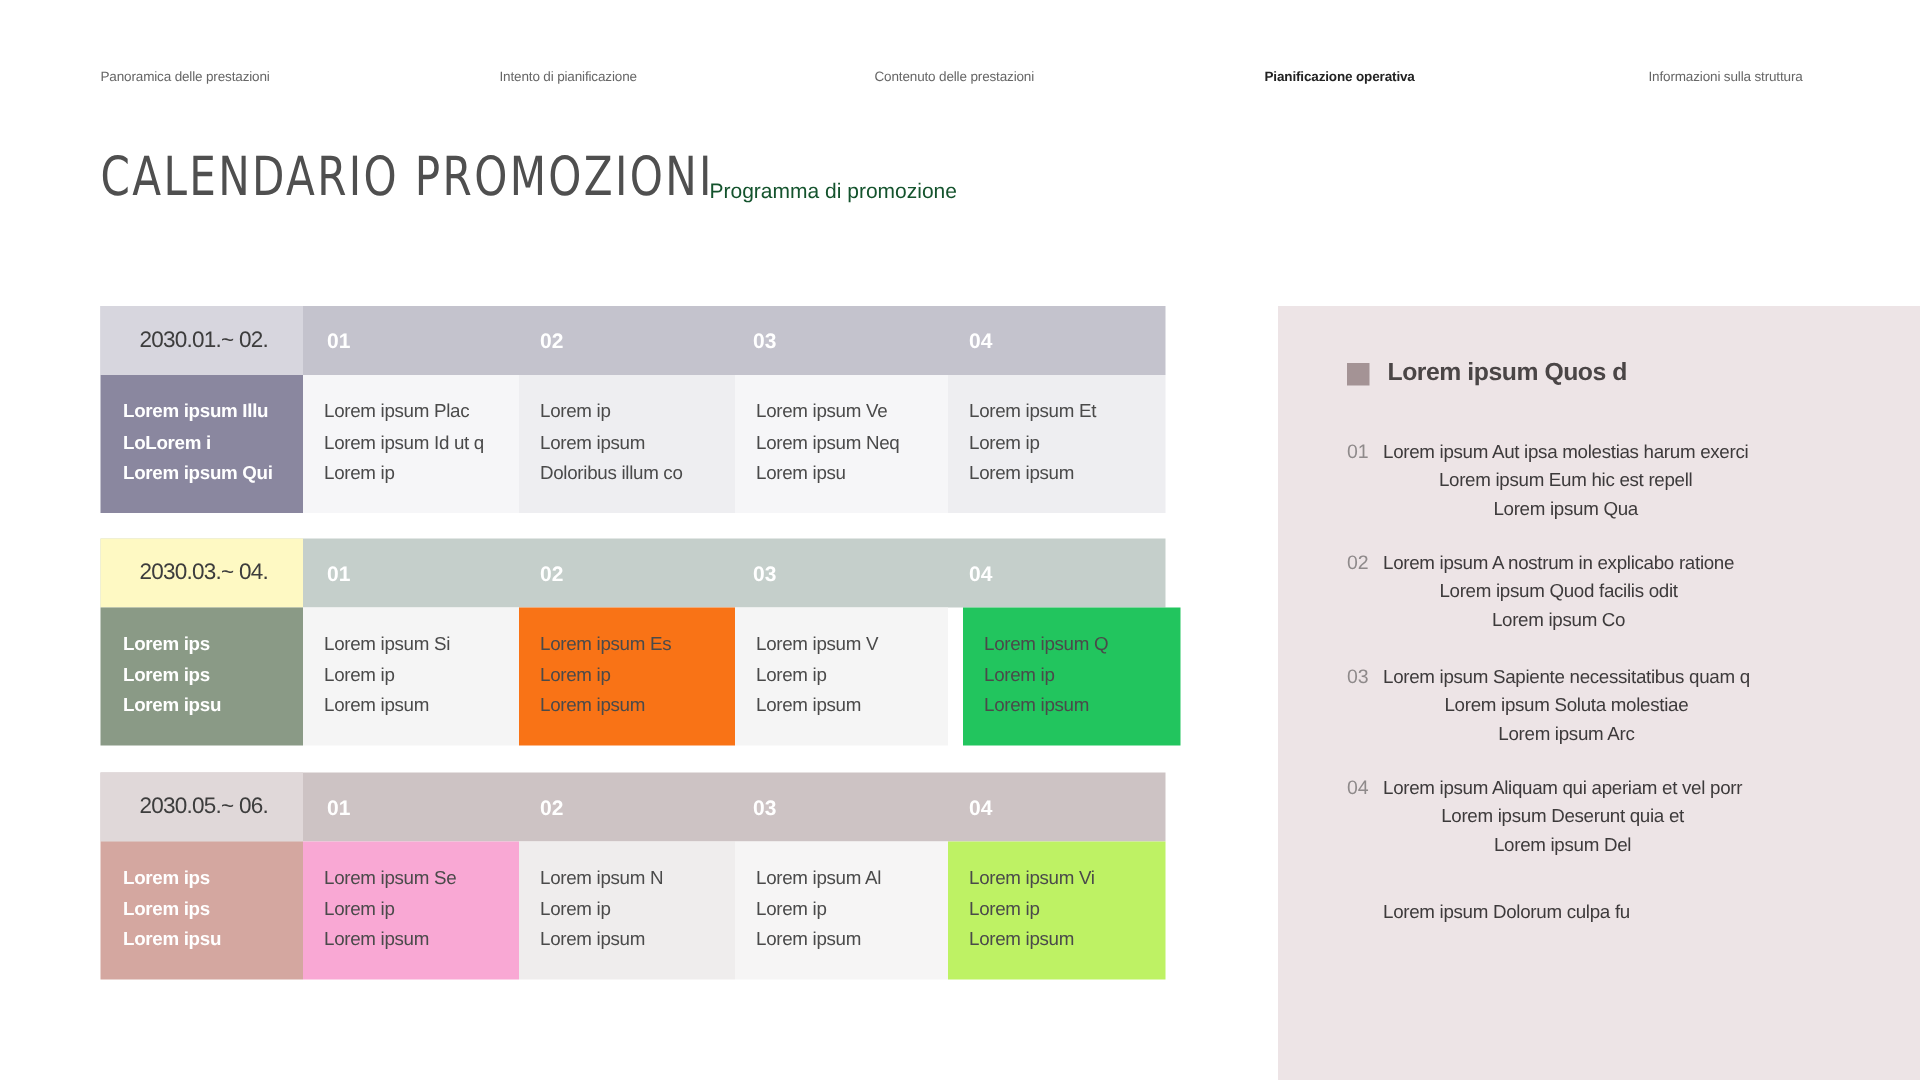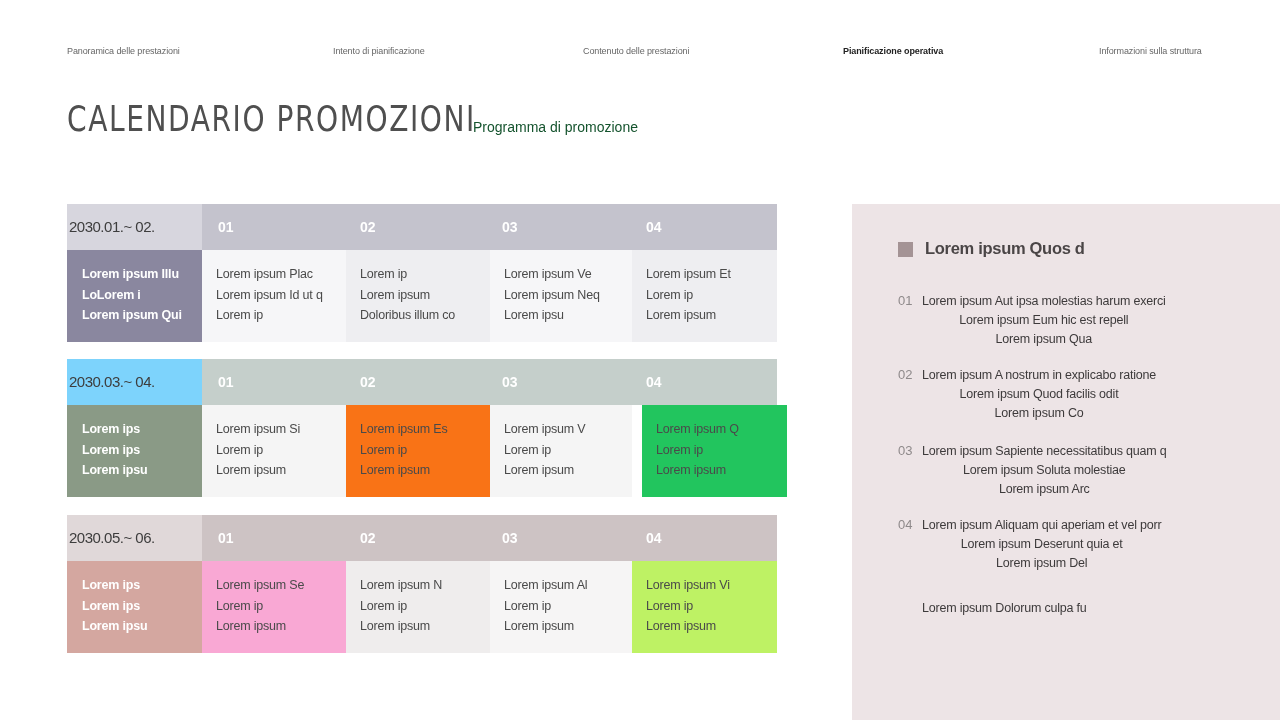--- a/index.html
+++ b/index.html
@@ -8,21 +8,21 @@
 
     .topnav { position: absolute; top: 46px; left: 0; width: 1280px; height: 12px; }
     .topnav .nav-item { position: absolute; font-size: 9px; color: #666; white-space: nowrap; letter-spacing: -0.1px; }
     .topnav .nav-item.active { color: #222; font-weight: bold; }
 
     .title { position: absolute; left: 67px; top: 98px; font-family: "DejaVu Sans", sans-serif; font-size: 36px; letter-spacing: 2px; color: #4f4f4f; transform: scaleX(0.78); transform-origin: left top; white-space: nowrap; font-weight: normal; }
     .subtitle { position: absolute; left: 473px; top: 119px; font-size: 14px; color: #14532d; white-space: nowrap; }
 
     .block { position: absolute; left: 67px; width: 710px; height: 138px; }
     .block .head { position: absolute; left: 0; top: 0; width: 710px; height: 46px; }
-    .block .period { position: absolute; left: 0; top: 0; width: 135px; height: 46px; font-size: 15px; color: #3d3d3d; padding-left: 2px; line-height: 46px; letter-spacing: -0.5px; }
+    .block .period { position: absolute; left: 0; top: 0; width: 135px; height: 46px; font-size: 15px; color: #3d3d3d; padding-left: 26px; line-height: 46px; letter-spacing: -0.5px; }
     .block .colnum { position: absolute; top: 0; height: 46px; line-height: 46px; font-size: 14px; font-weight: bold; color: #fff; }
     .block .label { position: absolute; left: 0; top: 46px; width: 135px; height: 92px; padding: 14px 0 0 15px; color: #fff; font-weight: bold; font-size: 12.5px; line-height: 20.5px; letter-spacing: -0.2px; }
     .block .cell { position: absolute; top: 46px; height: 92px; padding: 14px 0 0 14px; font-size: 12.5px; line-height: 20.5px; color: #4a4a4a; white-space: nowrap; letter-spacing: -0.2px; }
     .block .cell div, .block .label div { height: 20.5px; }
 
     .side { position: absolute; left: 852px; top: 204px; width: 428px; height: 516px; background: #ede4e6; text-align: center; }
     .side .sq { position: absolute; left: 46px; top: 38px; width: 15px; height: 15px; background: #a49395; }
     .side .heading { position: absolute; left: 73px; top: 35px; font-size: 16.5px; font-weight: bold; color: #4a4546; white-space: nowrap; letter-spacing: -0.3px; }
     .side .item { position: absolute; left: 46px; width: 370px; }
     .side .item .num { position: absolute; left: 0; top: 1px; font-size: 13px; color: #8f8a8b; }
@@ -71,21 +71,21 @@
   </div>
   <div class="cell" style="left:565px;width:145px;background:#eeeef1">
     <div>Lorem ipsum Et</div>
     <div>Lorem ip</div>
     <div>Lorem ipsum</div>
   </div>
 </section>
 
 <section class="block" style="top:359px">
   <div class="head" style="background:#c5cfcb"></div>
-  <div class="period" style="background:#7dd3fc">2030.03.~ 04.</div>
+  <div class="period" style="background:#fef9c3">2030.03.~ 04.</div>
   <div class="colnum" style="left:151px">01</div>
   <div class="colnum" style="left:293px">02</div>
   <div class="colnum" style="left:435px">03</div>
   <div class="colnum" style="left:579px">04</div>
   <div class="label" style="background:#8a9a86">
     <div>Lorem ips</div>
     <div>Lorem ips</div>
     <div>Lorem ipsu</div>
   </div>
   <div class="cell" style="left:135px;width:144px;background:#f5f5f5">

